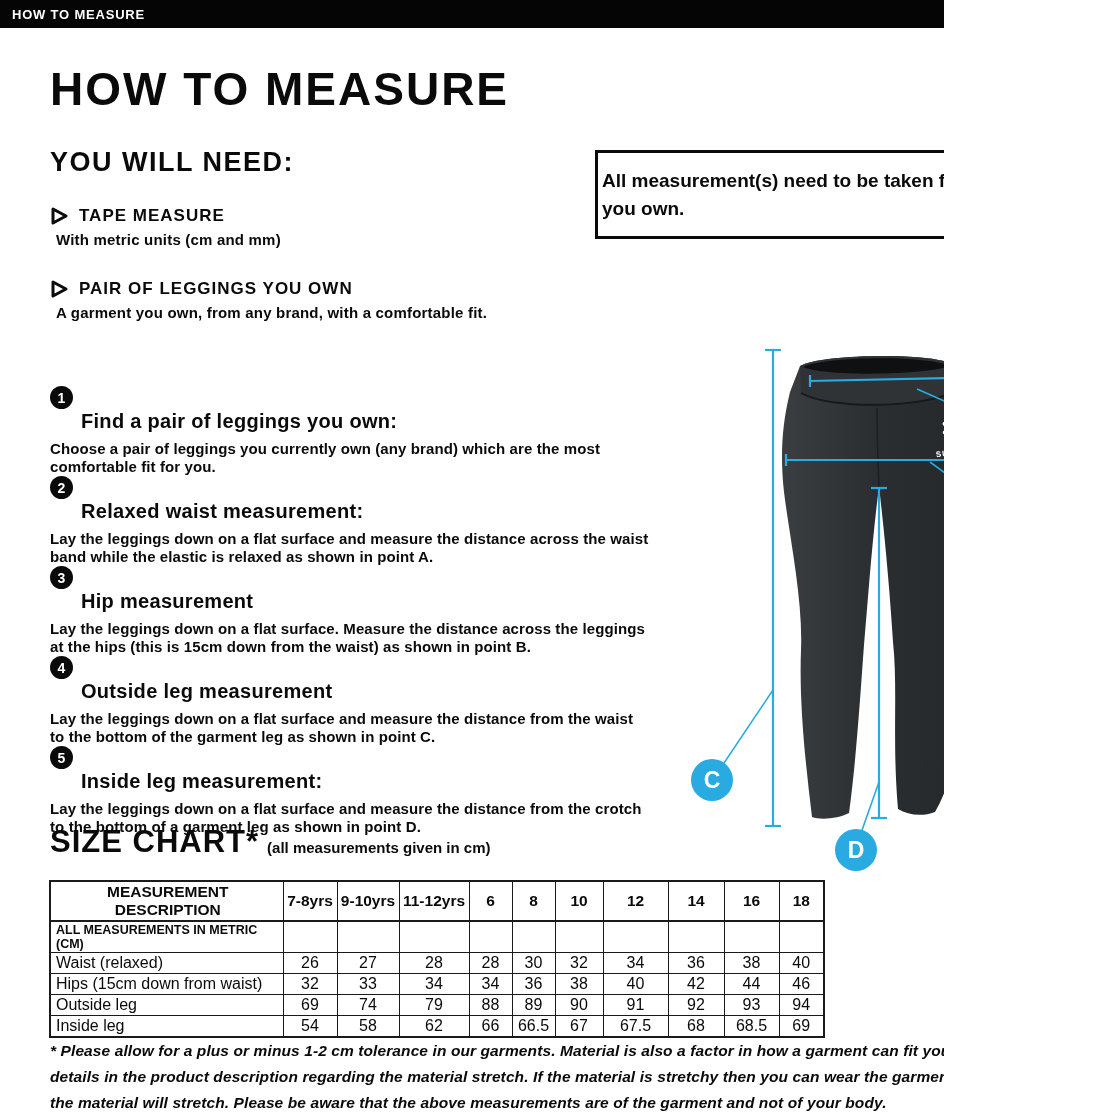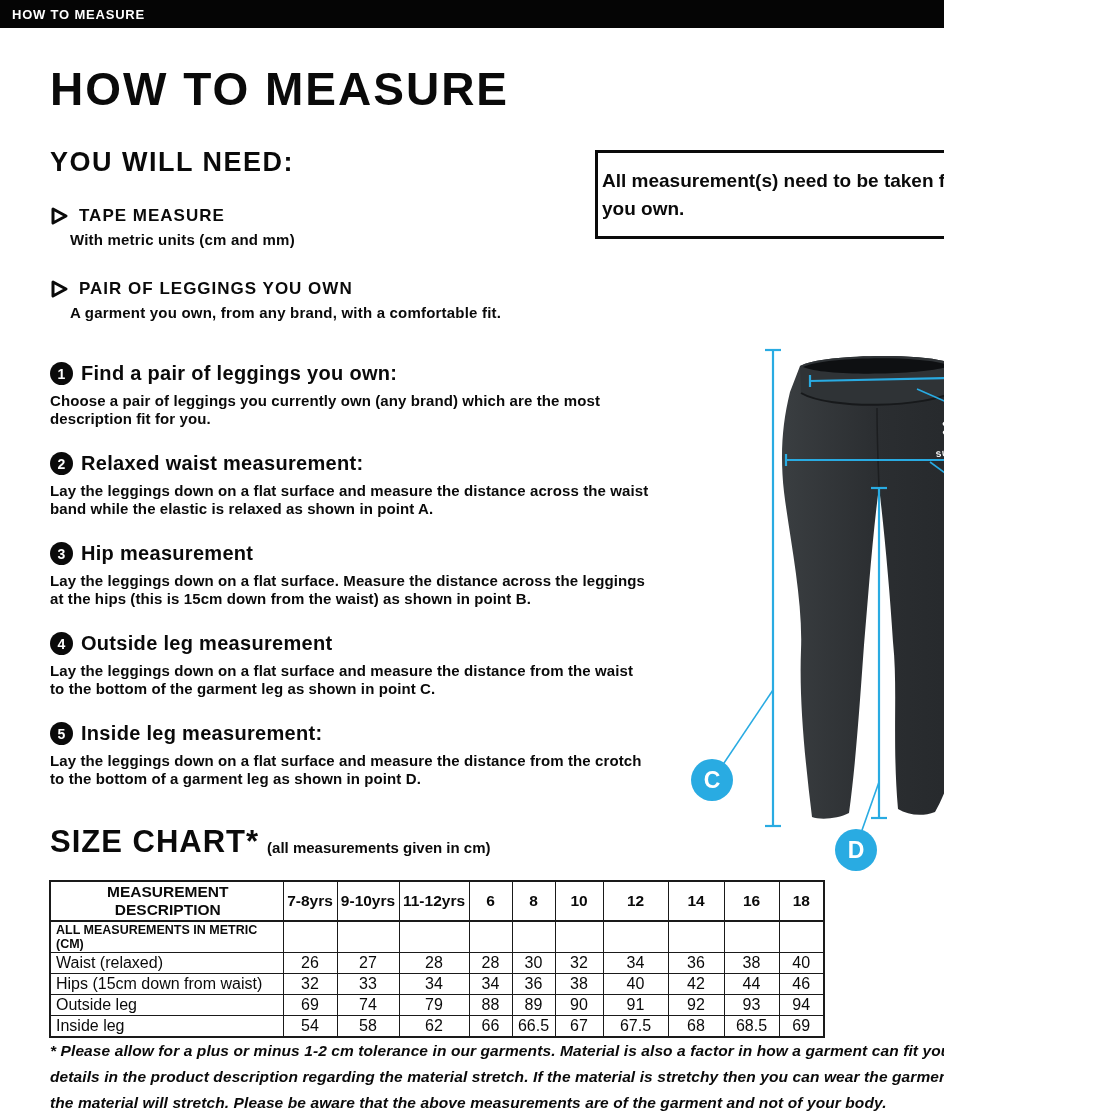--- a/index.html
+++ b/index.html
@@ -20,29 +20,29 @@
   .h1 { position:absolute; left:50px; top:62px; font-size:46px; font-weight:800; letter-spacing:2px; }
   .h2 { position:absolute; left:50px; top:147px; font-size:27px; font-weight:700; letter-spacing:1.5px; }
   
   .callout {
     position:absolute; left:595px; top:150px; width:493px; border:3px solid #0a0a0a;
     padding:14px 4px; font-size:19px; font-weight:bold; line-height:1.45;
   }
   
   .need { position:absolute; left:50px; width:560px; }
   .need-title { display:flex; align-items:center; gap:10px; font-size:17px; font-weight:800; letter-spacing:1px; }
-  .need-desc { font-size:15px; font-weight:bold; margin-top:5px; margin-left:20px; letter-spacing:.2px; }
+  .need-desc { font-size:15px; font-weight:bold; margin-top:5px; margin-left:6px; letter-spacing:.2px; }
   
   .step { position:absolute; left:50px; width:600px; }
   .step-head { display:flex; align-items:center; gap:8px; }
   .step-num {
     width:23px; height:23px; border-radius:50%; background:#0a0a0a; color:#fff; flex:0 0 23px;
     display:flex; align-items:center; justify-content:center; font-size:14px; font-weight:bold;
   }
-  .step-title { font-size:20px; font-weight:800; letter-spacing:.3px; }
+  .step-title { font-size:20px; font-weight:800; letter-spacing:.3px;margin-top:48px; }
   .step-desc { font-size:15px; font-weight:bold; line-height:18px; margin-top:7px; letter-spacing:.1px; }
   
   .figure { position:absolute; left:680px; top:330px; width:410px; height:545px; }
   
   .sc-head { position:absolute; left:50px; top:824px; display:flex; align-items:flex-end; gap:8px; }
   .sc-title { font-size:31px; font-weight:800; letter-spacing:1px; }
   .sc-sub { font-size:15px; font-weight:bold; padding-bottom:4px; }
   table.sizes {
     position:absolute; left:49px; top:880px; width:775px; border-collapse:collapse; table-layout:fixed;
     font-family:"Liberation Sans", sans-serif;
@@ -102,21 +102,21 @@
       <span>PAIR OF LEGGINGS YOU OWN</span>
     </div>
     <div class="need-desc">A garment you own, from any brand, with a comfortable fit.</div>
   </div>
 
   <div class="step" style="top:362px">
     <div class="step-head">
       <span class="step-num">1</span>
       <span class="step-title">Find a pair of leggings you own:</span>
     </div>
-    <div class="step-desc">Choose a pair of leggings you currently own (any brand) which are the most description fit for you.</div>
+    <div class="step-desc">Choose a pair of leggings you currently own (any brand) which are the most comfortable fit for you.</div>
   </div>
 
   <div class="step" style="top:452px">
     <div class="step-head">
       <span class="step-num">2</span>
       <span class="step-title">Relaxed waist measurement:</span>
     </div>
     <div class="step-desc">Lay the leggings down on a flat surface and measure the distance across the waist band while the elastic is relaxed as shown in point A.</div>
   </div>
 

